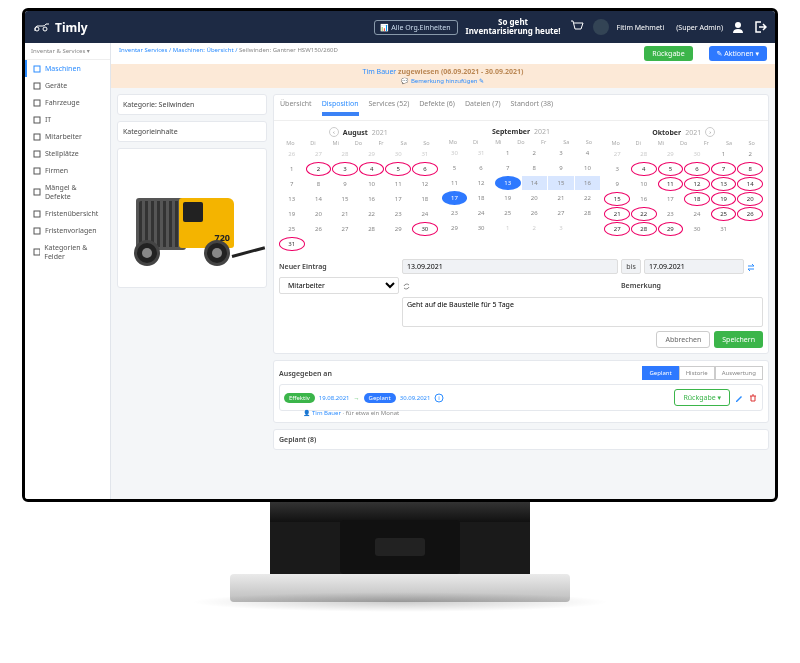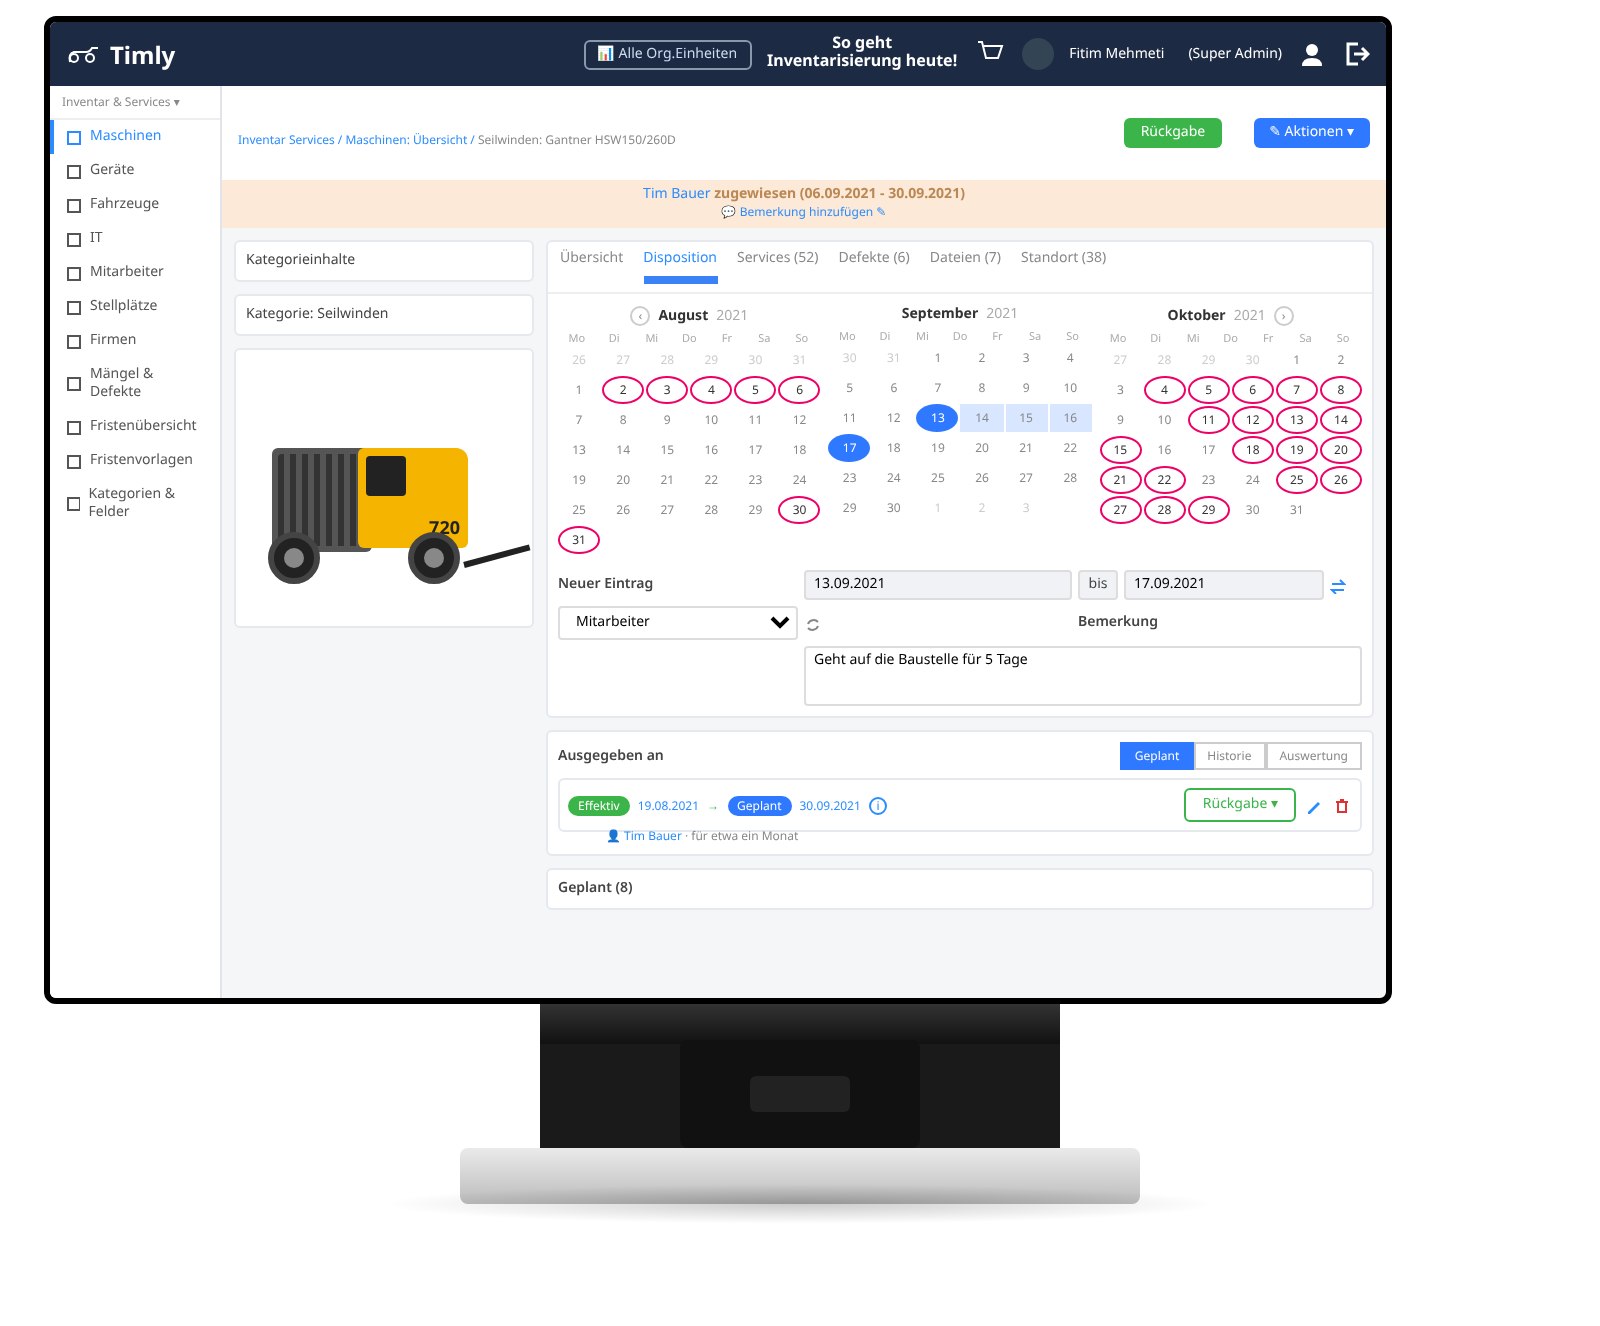--- a/index.html
+++ b/index.html
@@ -1,32 +1,32 @@
 <!DOCTYPE html>
 <html><head>
 <meta charset="utf-8">
 <style>
   *{box-sizing:border-box;margin:0;padding:0;font-family:system-ui,Arial,sans-serif}
   body{background:#fff;width:800px;height:663px;overflow:hidden}
   .monitor-frame{position:relative;width:800px;height:663px}
-  .screen{position:absolute;top:8px;left:22px;width:674px;height:494px;background:#f4f6f8;border:3px solid #000;border-radius:6px;overflow:hidden}
+  .screen{position:absolute;top:8px;left:22px;width:756px;height:494px;background:#f4f6f8;border:3px solid #000;border-radius:6px;overflow:hidden}
   .topbar{height:32px;background:#1d2a44;display:flex;align-items:center;color:#fff;font-size:8px;padding:0 8px;gap:8px}
   .logo{display:flex;align-items:center;gap:4px;font-weight:700;font-size:12px}
   .allorg{border:1px solid #89a;padding:2px 6px;border-radius:3px;font-size:7px;color:#cde}
   .topmsg{text-align:center;font-size:8px;font-weight:700;line-height:1.1}
   .user{display:flex;align-items:center;gap:6px;font-size:7px}
   .avatar{width:16px;height:16px;border-radius:50%;background:#345}
   .main{display:flex;height:calc(100% - 32px)}
   .sidebar{width:86px;background:#fff;border-right:1px solid #e1e5eb;font-size:7px}
   .sb-head{padding:4px 6px;color:#888;border-bottom:1px solid #eee;font-size:6px}
   .sb-item{display:flex;align-items:center;gap:4px;padding:4px 6px;color:#555;border-left:2px solid transparent;cursor:pointer}
   .sb-item.active{color:#2b8cff;border-left-color:#2b8cff}
   .sb-ic{width:8px;height:8px}
   .content{flex:1;display:flex;flex-direction:column;font-size:7px;color:#444}
-  .crumbwrap{display:flex;align-items:flex-end;justify-content:space-between;padding:16px 8px;background:#fff}
+  .crumbwrap{display:flex;align-items:flex-start;justify-content:space-between;padding:3px 8px;background:#fff}
   .crumbs{color:#2b8cff;font-size:6px}
   .crumbs span{color:#888}
   .btn{padding:3px 8px;border-radius:3px;font-size:7px;border:none;cursor:pointer;color:#fff}
   .btn-green{background:#3bb54a}
   .btn-prim{background:#2e79ff}
   .banner{background:#fce9d7;padding:3px 8px;text-align:center;font-size:7px;color:#4a3}
   .banner b{color:#b85}
   .body{display:flex;flex:1;padding:6px;gap:6px;overflow:hidden}
   .left{width:150px;display:flex;flex-direction:column;gap:6px}
   .card{background:#fff;border:1px solid #e5e8ed;border-radius:3px;padding:5px}
@@ -200,24 +200,24 @@
         </div>
 
         <div class="banner">
           <a style="color:#2b8cff">Tim Bauer</a> <b>zugewiesen (06.09.2021 - 30.09.2021)</b><br>
           <a style="color:#2b8cff;font-size:6px">💬 <span>Bemerkung hinzufügen ✎</span></a>
         </div>
 
         <div class="body">
           <div class="left">
             <div class="card">
+              <span>Kategorie: Seilwinden</span>
+            </div>
+            <div class="card">
               <span>Kategorieinhalte</span>
-            </div>
-            <div class="card">
-              <span>Kategorie: Seilwinden</span>
             </div>
             <div class="card img-card">
               <div class="mach">
                 <div class="unit"></div>
                 <div class="cab"></div>
                 <div class="wheel wL"></div>
                 <div class="wheel wR"></div>
                 <div class="handle"></div>
               </div>
             </div>
@@ -406,20 +406,24 @@
                   </svg>
 
                 <select class="inp"><option>Mitarbeiter</option></select>
                 <svg class="sm-ic" style="color:#888">
                     <path d="M2 4a3 3 0 0 1 5-1M7 5a3 3 0 0 1-5 1" fill="none" stroke="currentColor"></path>
                   </svg>
 
                 <div style="font-weight:600">Bemerkung</div>
                 <textarea class="inp ta" style="">Geht auf die Baustelle für 5 Tage</textarea>
               </div>
+              <div class="actions">
+                <button class="btn btn-out">Abbrechen</button>
+                <button class="btn btn-green">Speichern</button>
+              </div>
             </div>
 
             <div class="card">
               <div style="display:flex;justify-content:space-between;align-items:center">
                 <span style="font-weight:600">Ausgegeben an</span>
                 <div class="tabbtns" id="atabs">
                     <span class="tb active">Geplant</span>
                     <span class="tb">Historie</span>
                     <span class="tb">Auswertung</span>
                   </div>

